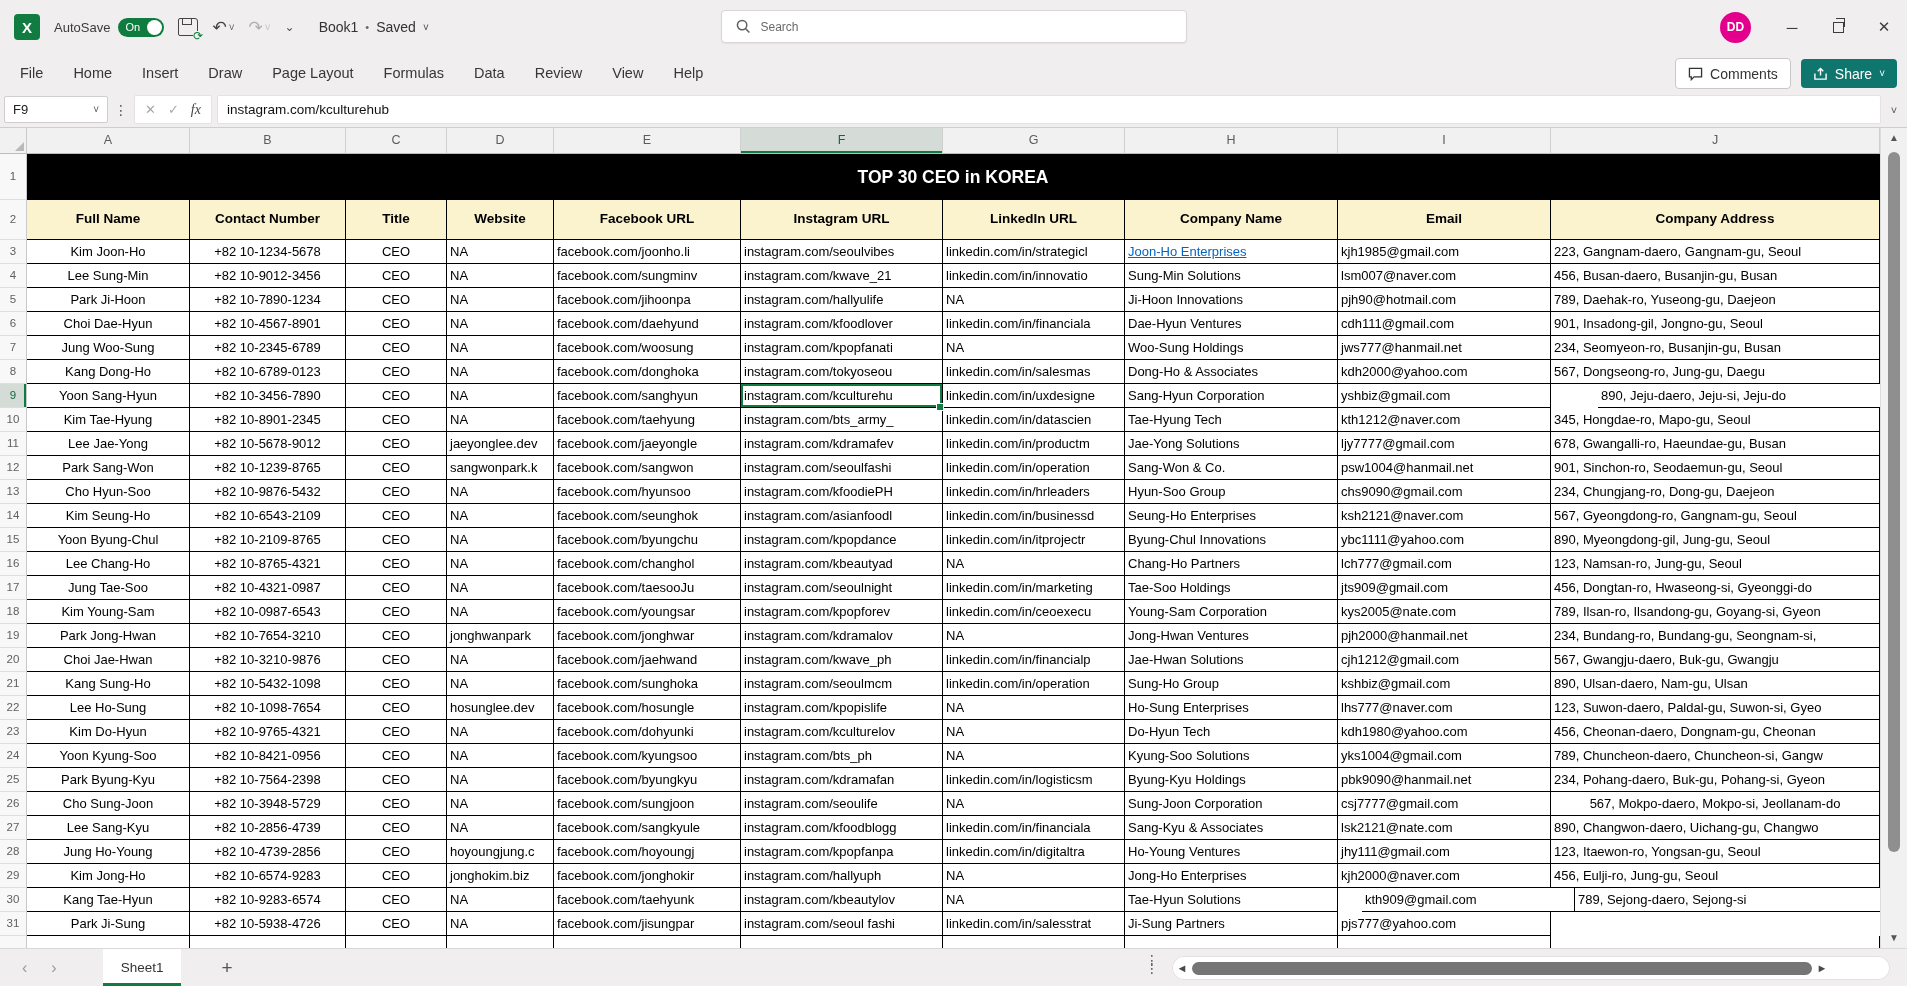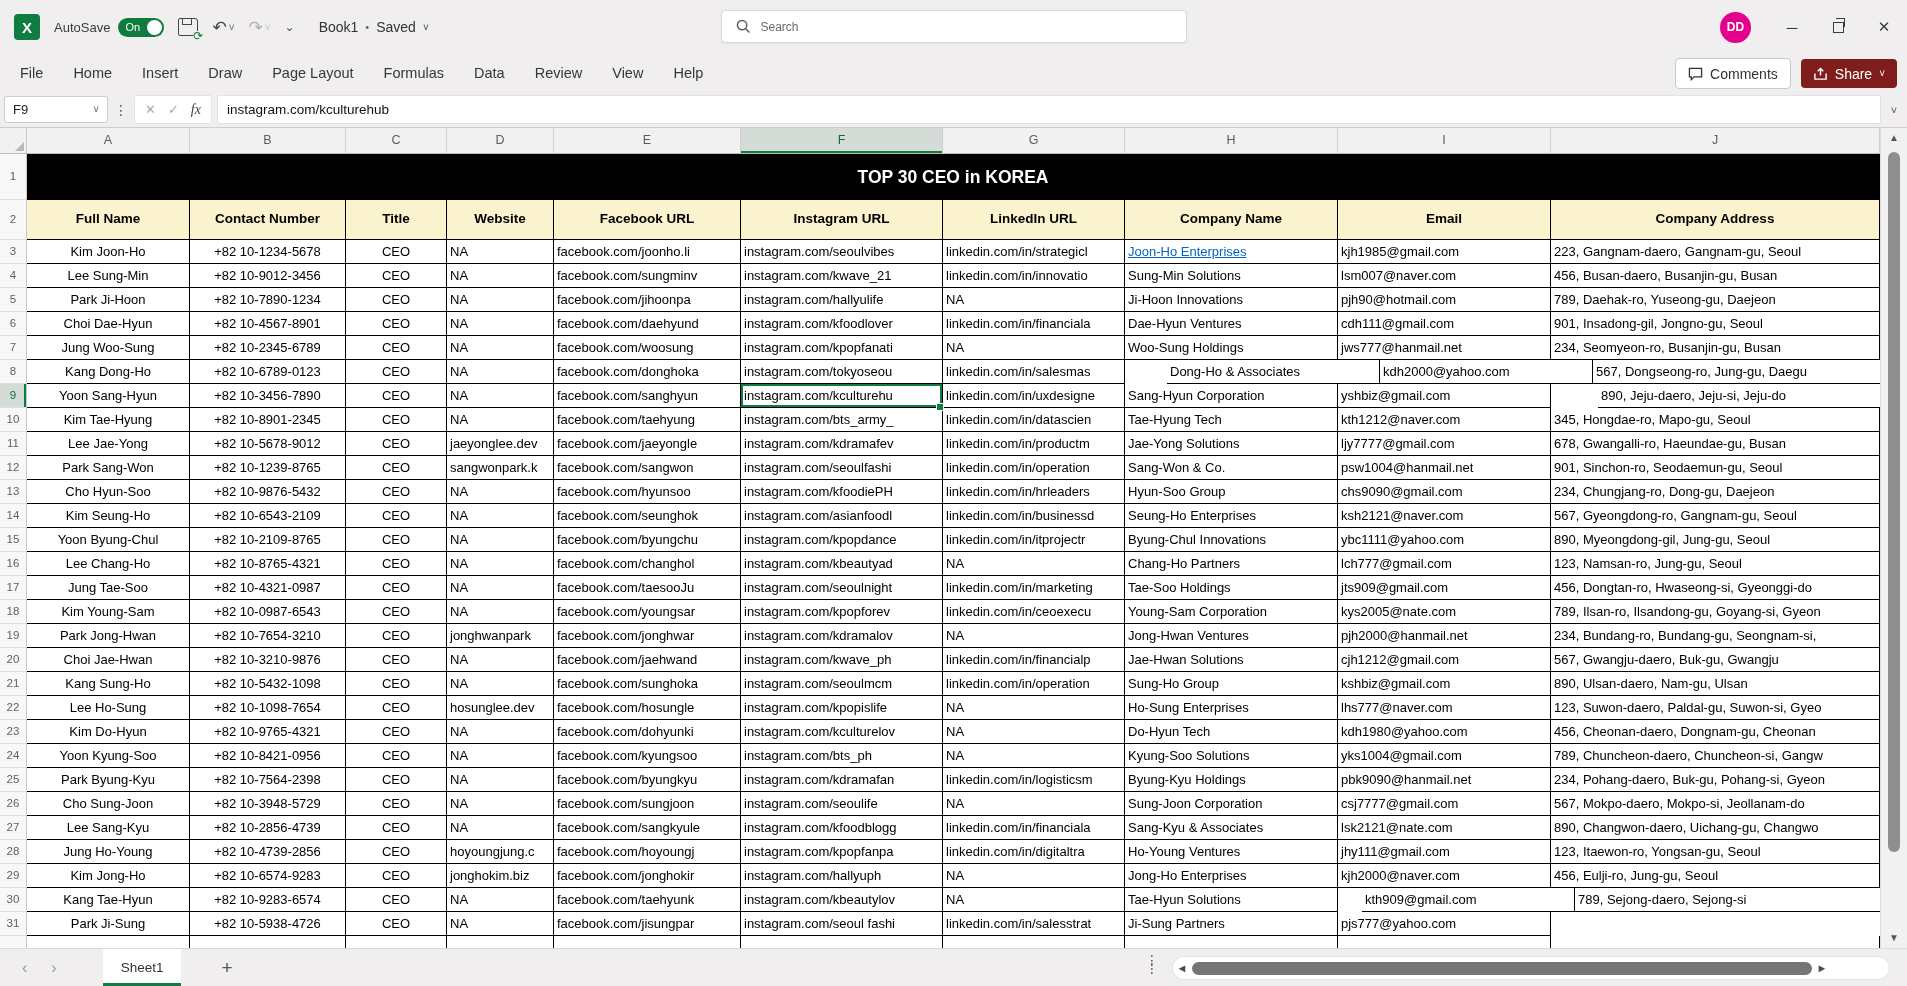--- a/index.html
+++ b/index.html
@@ -40,21 +40,21 @@
   .restore-ic::before{content:'';position:absolute;left:2.5px;top:-4.5px;width:9px;height:9px;
           border:1.3px solid #3c3c3c;border-bottom:none;border-left:none;box-sizing:border-box;}
   
   .menubar{position:absolute;left:0;top:54px;width:100%;height:38px;background:#f0eeee;
            display:flex;align-items:center;}
   .menu-items{display:flex;align-items:center;gap:30px;padding-left:20px;font-size:14.5px;color:#373737;}
   .menu-item{cursor:default;}
   .mb-right{position:absolute;right:10px;top:4px;display:flex;align-items:center;gap:10px;}
   .comments-btn{height:29px;background:#fff;border:1px solid #c9c7c7;border-radius:4px;display:flex;
                 align-items:center;gap:7px;padding:0 12px;font-size:14px;color:#333;}
-  .share-btn{height:29px;background:#7f1d1d;border-radius:4px;display:flex;align-items:center;gap:7px;
+  .share-btn{height:29px;background:#0f766e;border-radius:4px;display:flex;align-items:center;gap:7px;
              padding:0 12px;font-size:14px;color:#fff;}
   .share-btn .dd{font-size:10px;}
   
   .formulabar{position:absolute;left:0;top:92px;width:100%;height:36px;background:#f0eeee;
               display:flex;align-items:center;border-bottom:1px solid #cfcdcd;box-sizing:border-box;}
   .namebox{width:104px;height:27px;background:#fff;border:1px solid #d0cece;border-radius:2px;
            margin-left:4px;display:flex;align-items:center;justify-content:space-between;
            padding:0 8px;box-sizing:border-box;font-size:13px;color:#222;}
   .namebox .dd{font-size:10px;color:#555;}
   .fb-kebab{padding:0 6px;color:#5a5a5a;font-size:14px;}
@@ -318,21 +318,21 @@
         </div>
         <div class="grid-row" style="height: 24px;">
           <div class="rowhdr" style="line-height: 23px;">8</div>
           <div class="cell c" style="width: 163px;">Kang Dong-Ho</div>
           <div class="cell c" style="width: 156px;">+82 10-6789-0123</div>
           <div class="cell c" style="width: 101px;">CEO</div>
           <div class="cell" style="width: 107px;">NA</div>
           <div class="cell" style="width: 187px;">facebook.com/donghoka</div>
           <div class="cell" style="width: 202px;">instagram.com/tokyoseou</div>
           <div class="cell" style="width: 182px;">linkedin.com/in/salesmas</div>
-          <div class="cell" style="width: 213px; margin-left: 42px;">Dong-Ho &amp; Associates</div>
+          <div class="cell" style="width: 213px;">Dong-Ho &amp; Associates</div>
           <div class="cell" style="width: 213px;">kdh2000@yahoo.com</div>
           <div class="cell" style="width: 329px;">567, Dongseong-ro, Jung-gu, Daegu</div>
         </div>
         <div class="grid-row" style="height: 24px;">
           <div class="rowhdr hl" style="line-height: 23px;">9</div>
           <div class="cell c" style="width: 163px;">Yoon Sang-Hyun</div>
           <div class="cell c" style="width: 156px;">+82 10-3456-7890</div>
           <div class="cell c" style="width: 101px;">CEO</div>
           <div class="cell" style="width: 107px;">NA</div>
           <div class="cell" style="width: 187px;">facebook.com/sanghyun</div>
@@ -555,21 +555,21 @@
           <div class="rowhdr" style="line-height: 23px;">26</div>
           <div class="cell c" style="width: 163px;">Cho Sung-Joon</div>
           <div class="cell c" style="width: 156px;">+82 10-3948-5729</div>
           <div class="cell c" style="width: 101px;">CEO</div>
           <div class="cell" style="width: 107px;">NA</div>
           <div class="cell" style="width: 187px;">facebook.com/sungjoon</div>
           <div class="cell" style="width: 202px;">instagram.com/seoulife</div>
           <div class="cell" style="width: 182px;">NA</div>
           <div class="cell" style="width: 213px;">Sung-Joon Corporation</div>
           <div class="cell" style="width: 213px;">csj7777@gmail.com</div>
-          <div class="cell" style="width: 329px;">567, Mokpo-daero, Mokpo-si, Jeollanam-do</div>
+          <div class="cell" style="width: 329px; text-align: center;">567, Mokpo-daero, Mokpo-si, Jeollanam-do</div>
         </div>
         <div class="grid-row" style="height: 24px;">
           <div class="rowhdr" style="line-height: 23px;">27</div>
           <div class="cell c" style="width: 163px;">Lee Sang-Kyu</div>
           <div class="cell c" style="width: 156px;">+82 10-2856-4739</div>
           <div class="cell c" style="width: 101px;">CEO</div>
           <div class="cell" style="width: 107px;">NA</div>
           <div class="cell" style="width: 187px;">facebook.com/sangkyule</div>
           <div class="cell" style="width: 202px;">instagram.com/kfoodblogg</div>
           <div class="cell" style="width: 182px;">linkedin.com/in/financiala</div>

